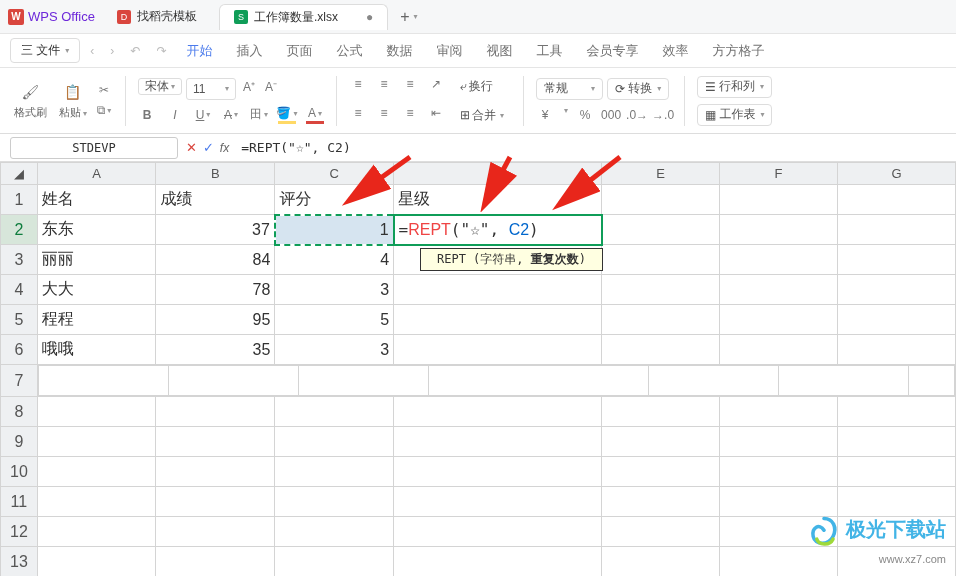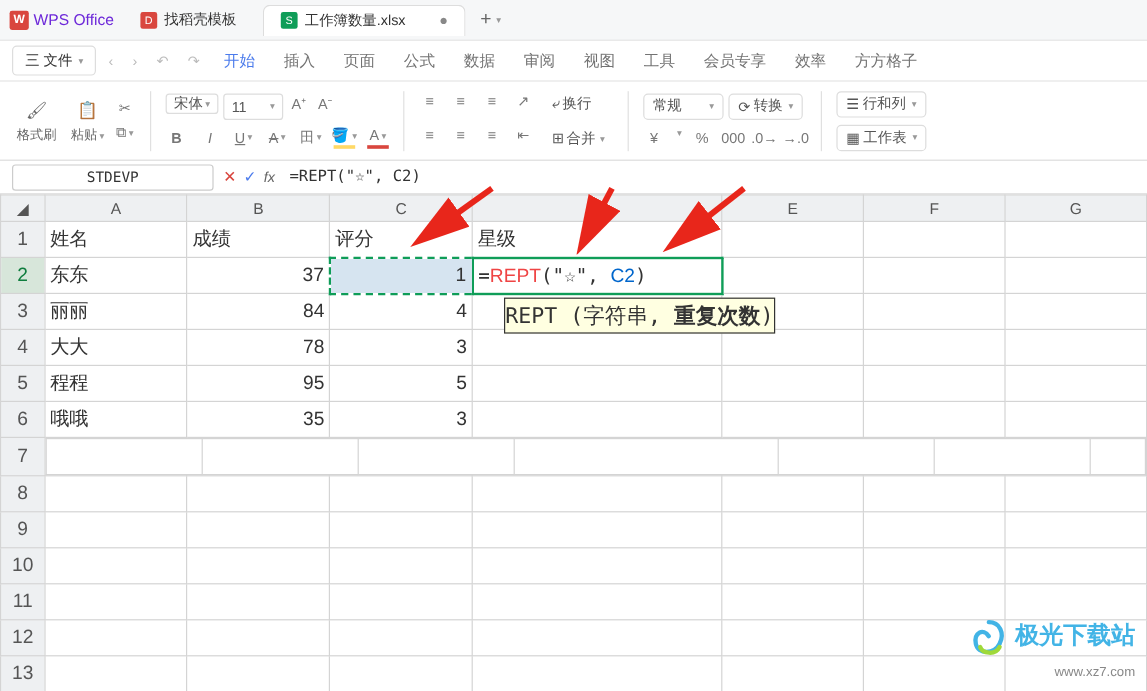--- a/index.html
+++ b/index.html
@@ -41,21 +41,21 @@
 .grid th,.grid td{border:1px solid #d4d4d4;height:30px;font-size:16px;padding:0 4px;text-align:left;font-weight:normal}
 .grid thead th{background:#eef0f2;text-align:center;font-size:13px;color:#555;height:22px}
 .corner{width:38px;background:#e8eaec}
 .rowh{width:38px;background:#eef0f2;text-align:center!important;font-size:14px;color:#555}
 .rowh.sel{background:#d7e6da;color:#0f7d3e}
 .colw{width:130px}
 .num{text-align:right!important}
 .sel-cell{border:2px dashed #0f9d58!important;position:relative;background:#d6e4f0}
 .edit-cell{border:2px solid #0f9d58!important;font-family:monospace;font-size:15px;position:relative}
 .arrow{position:absolute;pointer-events:none}
-.tooltip{position:absolute;background:#ffffe1;border:1px solid #333;padding:2px 0;font-size:18px;font-family:monospace}
+.tooltip{position:absolute;background:#ffffe1;border:1px solid #333;padding:2px 16px;font-size:12px;font-family:monospace}
 .watermark{position:absolute;right:10px;bottom:10px;text-align:right;color:#42b4e6;font-size:14px}
 .watermark .big{font-size:20px;font-weight:bold}
 .watermark .url{color:#888;font-size:11px}
 .wm-swirl{width:36px;height:36px;display:inline-block;vertical-align:middle}
 .drop{display:inline-flex;align-items:center;gap:2px;border:1px solid transparent;padding:2px 6px;border-radius:3px;font-size:12px;color:#555}
 .option-box{border:1px solid #ddd;border-radius:4px;padding:1px 7px;display:flex;align-items:center;gap:3px;font-size:12px;color:#555;height:22px}
 .formula-colored .fn{color:#ef4444}
 .formula-colored .ref{color:#0066cc}
 .extra-logo-t{color:#6d28d9;font-weight:normal}
 </style>

